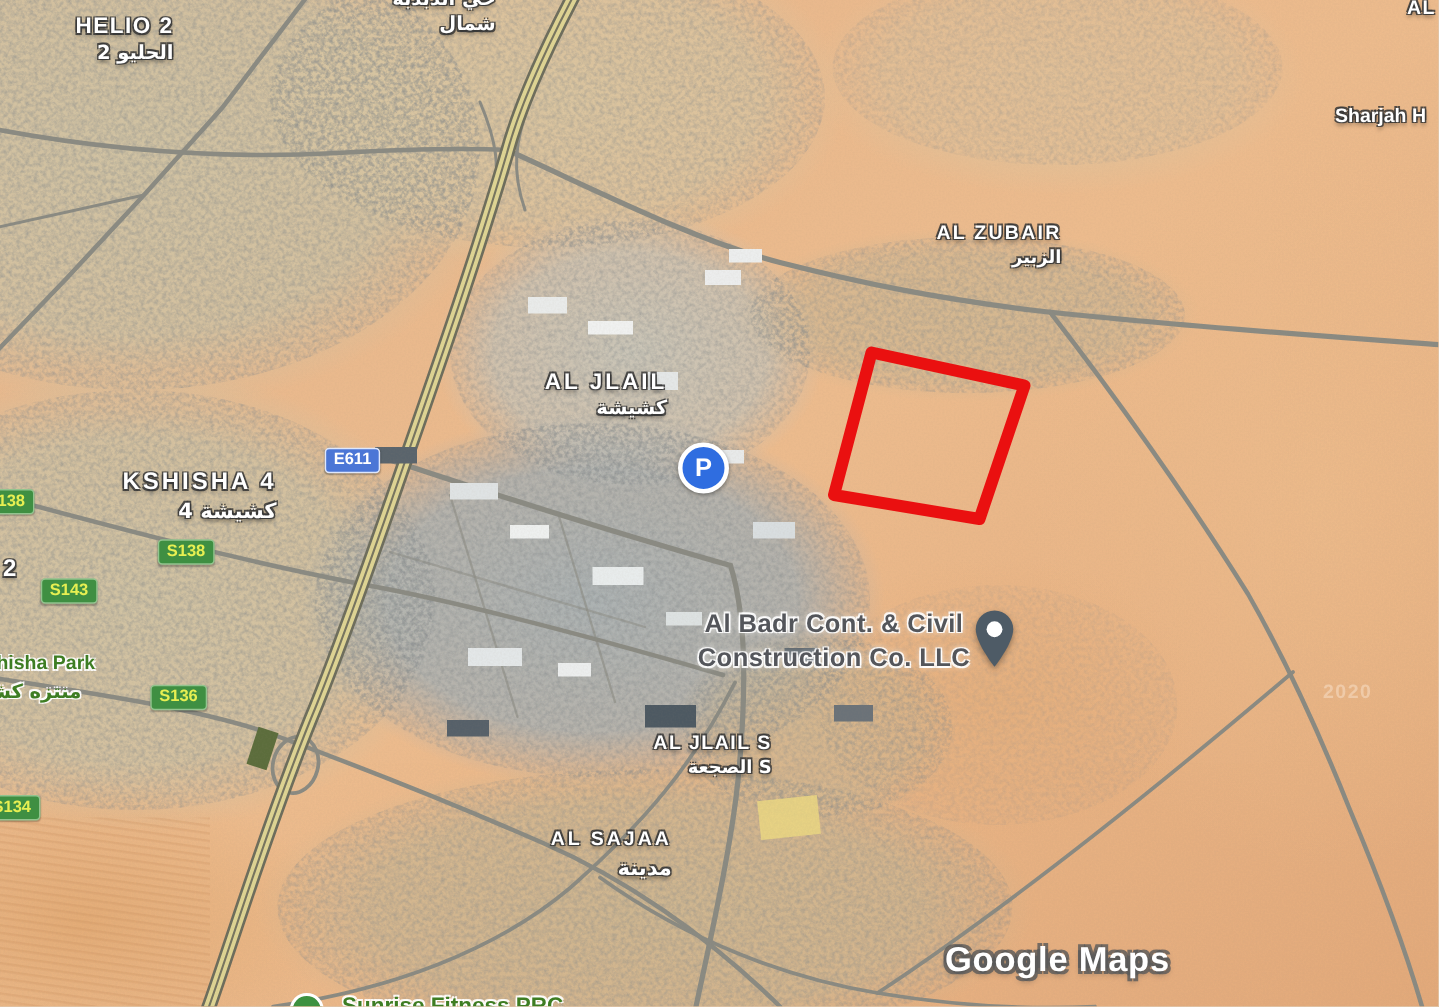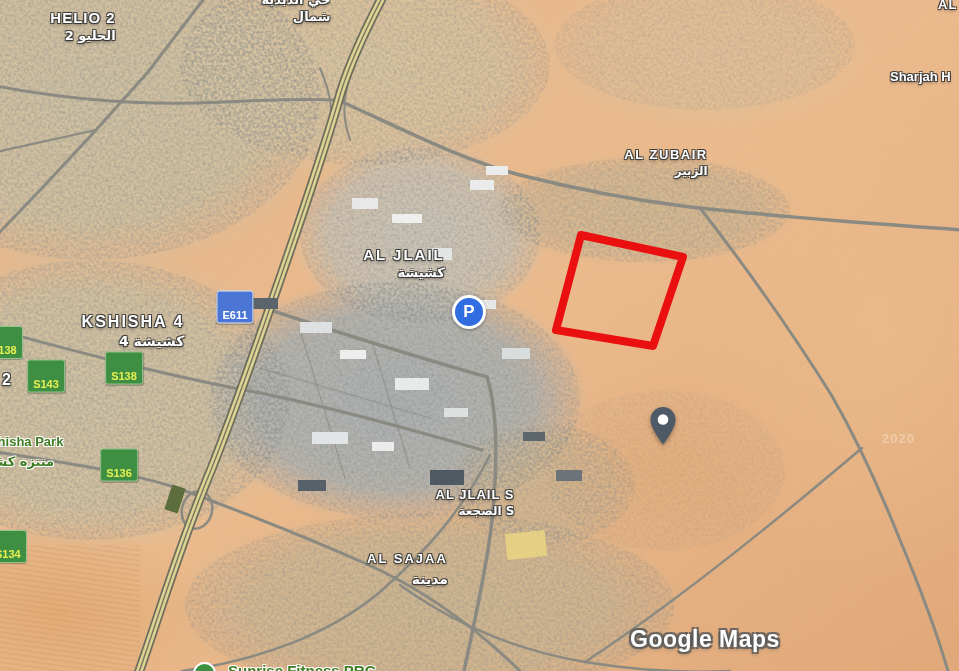--- a/index.html
+++ b/index.html
@@ -22,21 +22,21 @@
   .fs12{font-size:12px;line-height:16px;}
   .fs13{font-size:13px;line-height:17px;}
   .fs14{font-size:14px;line-height:19px;}
   .fs15{font-size:15px;line-height:19px;}
   .fs16{font-size:16px;line-height:20px;}
   .fs17{font-size:13px;line-height:22px;padding-left:13px;}
   .ls1{letter-spacing:1px;}.ls15{letter-spacing:1.5px;}.ls2{letter-spacing:2px;}
   
   .badge{
     position:absolute;transform:translate(-50%,-50%);z-index:32;
-    font:700 11px "Liberation Sans",sans-serif;padding:17px 5px 2px;border-radius:3px;
+    font:700 11px "Liberation Sans",sans-serif;padding:1px 5px 2px;border-radius:3px;
     box-shadow:0 1px 1px rgba(0,0,0,.25);
   }
   .badge.green{background:#3f8f42;color:#e7ef52;border:1px solid #93c48f;}
   .badge.blue{background:#4b76d6;color:#fff;border:1px solid #dfe7fb;}
   .badge.edge{transform:translate(0,0);}
   
   .poi-parking{
     position:absolute;left:452px;top:295px;width:34px;height:34px;border-radius:50%;
     background:#2f6de0;border:3px solid #fff;box-sizing:border-box;z-index:31;
     box-shadow:0 1px 3px rgba(0,0,0,.4);display:flex;align-items:center;justify-content:center;
@@ -71,21 +71,21 @@
   }
   
   .gmaps{
     position:absolute;left:630px;top:626px;z-index:33;color:#fff;
     font:700 23px "Liberation Sans",sans-serif;letter-spacing:.5px;
     text-shadow:-2px -2px 0 rgba(90,90,90,.8),2px -2px 0 rgba(90,90,90,.8),
                 -2px 2px 0 rgba(90,90,90,.8),2px 2px 0 rgba(90,90,90,.8),
                 0 2px 4px rgba(60,60,60,.6);
   }
   .imyear{
-    position:absolute;left:882px;top:431px;z-index:29;
+    position:absolute;left:882px;top:453px;z-index:29;
     color:rgba(255,243,228,.38);font:700 13px "Liberation Sans",sans-serif;letter-spacing:1px;text-align:center;
   }
 </style>
 </head>
 <body>
 
 <div class="map">
 
   <svg class="bg" width="959" height="671" viewBox="0 0 959 671">
     <defs>
@@ -286,34 +286,38 @@
 
   <div class="badge blue" style="left:235px;top:307px">
     <span>E611</span>
   </div>
   <div class="badge green" style="left:124px;top:368px">
     <span>S138</span>
   </div>
   <div class="badge green edge" style="left:-15px;top:326px">
     <span>S138</span>
   </div>
-  <div class="badge green" style="left:46px;top:376px">
+  <div class="badge green" style="left:46px;top:394px">
     <span>S143</span>
   </div>
   <div class="badge green" style="left:119px;top:465px">
     <span>S136</span>
   </div>
   <div class="badge green edge" style="left:-11px;top:530px">
     <span>S134</span>
   </div>
 
   <div class="poi-parking">
     <span>P</span>
   </div>
 
+  <div class="albadr">
+    <span class="ln">Al Badr Cont. &amp; Civil</span>
+    <span class="ln">Construction Co. LLC</span>
+  </div>
 
   <div class="poi-pin">
     <svg width="28" height="40" viewBox="0 0 28 40">
       <path d="M14,1 C7,1 1.5,6.5 1.5,13.5 C1.5,23 14,38.5 14,38.5 C14,38.5 26.5,23 26.5,13.5 C26.5,6.5 21,1 14,1 Z" fill="#4e5b66"></path>
       <circle cx="14" cy="13.5" r="5.3" fill="#ffffff"></circle>
     </svg>
   </div>
 
   <div class="poi-bottom-circle"></div>
   <div class="poi-bottom-label">

